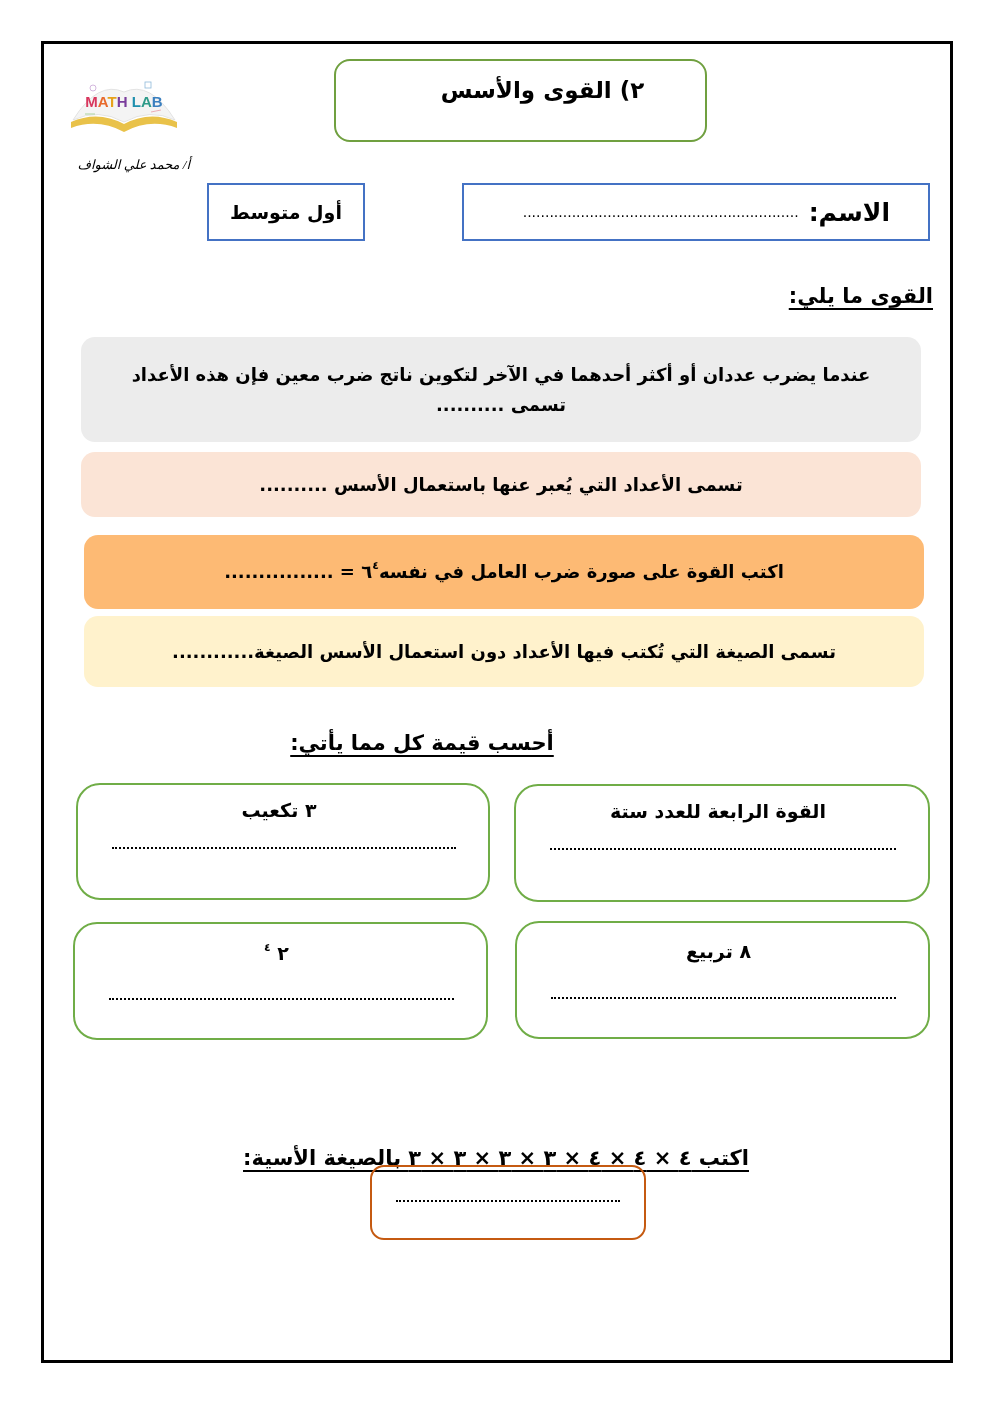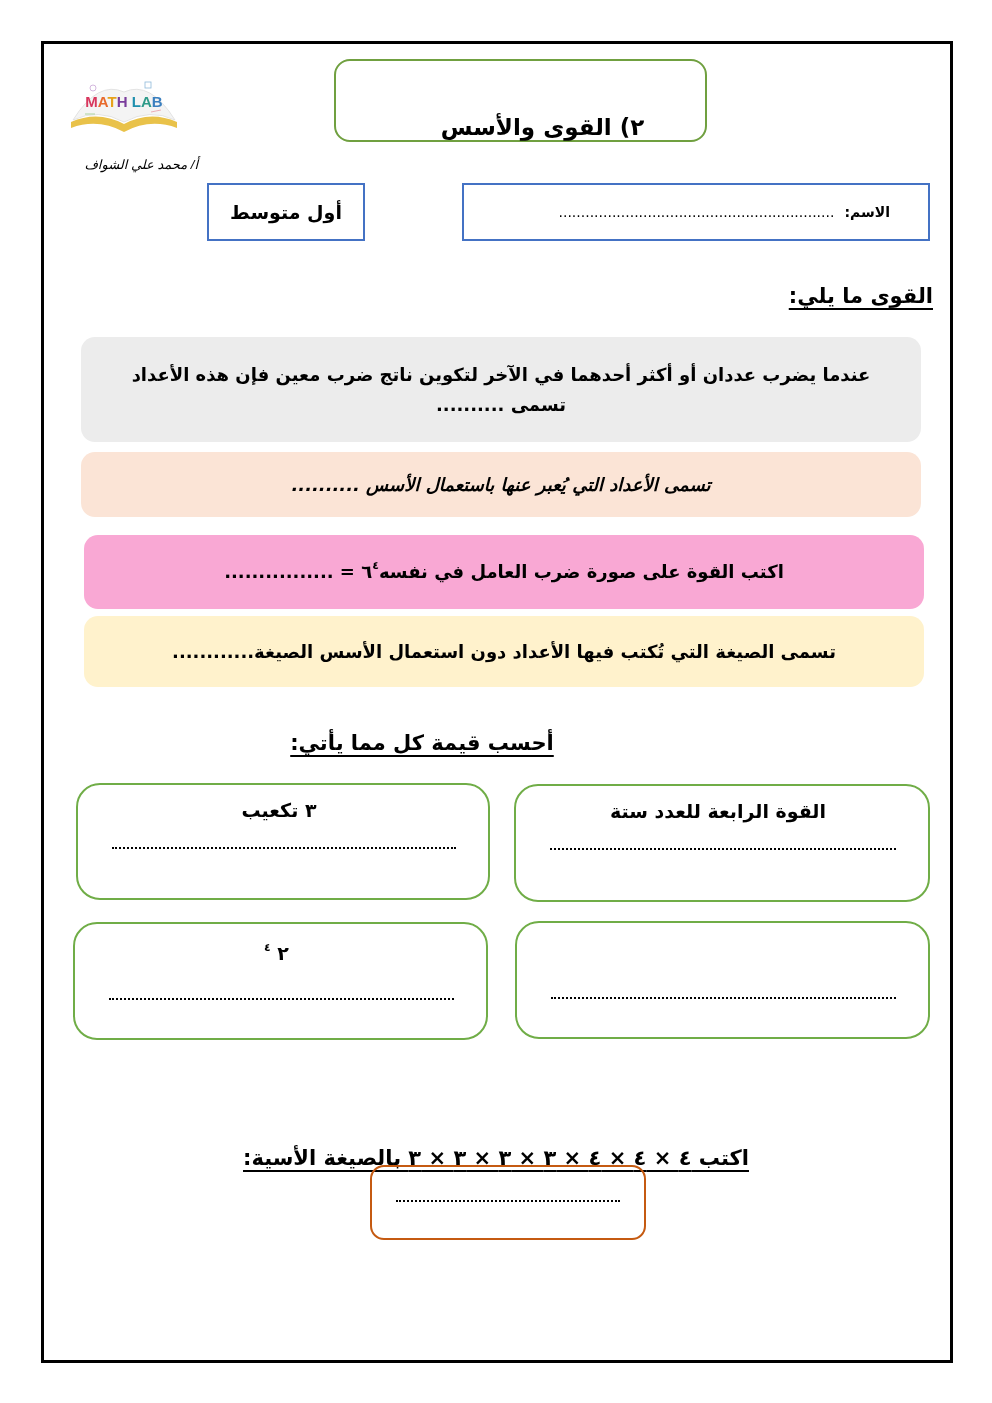--- a/index.html
+++ b/index.html
@@ -4,44 +4,44 @@
 <style>
   html, body { margin: 0; padding: 0; background: #ffffff; }
   body { width: 992px; height: 1403px; position: relative; font-family: "DejaVu Sans", "Liberation Sans", sans-serif; color: #000; }
   .page-frame { position: absolute; left: 41px; top: 41px; width: 906px; height: 1316px; border: 3px solid #000; box-sizing: content-box; }
   .abs { position: absolute; box-sizing: border-box; }
   .rtl { direction: rtl; }
 
   
   .logo { left: 63px; top: 66px; width: 122px; height: 72px; }
   .logo svg { width: 100%; height: 100%; display: block; }
-  .author { left: 68px; top: 157px; width: 130px; height: 24px; font-size: 13px; text-align: right; direction: rtl; font-family: Liberation Sans, sans-serif; font-style: italic; }
+  .author { left: 60px; top: 157px; width: 130px; height: 24px; font-size: 13px; text-align: right; direction: rtl; font-family: Liberation Serif, serif; font-style: italic; }
 
   
-  .title-box { left: 334px; top: 59px; width: 373px; height: 83px; border: 2.5px solid #70a040; border-radius: 16px; display: flex; align-items: flex-end; justify-content: center; padding-left: 44px; }
+  .title-box { left: 334px; top: 59px; width: 373px; height: 83px; border: 2.5px solid #70a040; border-radius: 16px; display: flex; align-items: center; justify-content: center; padding-left: 44px; }
   .title-text { font-size: 23px; font-weight: bold; direction: rtl; margin-top: -22px; }
 
   
   .name-box { left: 462px; top: 183px; width: 468px; height: 58px; border: 2px solid #4472c4; display: flex; align-items: center; justify-content: flex-start; padding-right: 38px; }
-  .name-label { font-size: 14px; font-weight: bold; margin-left: 10px; }
+  .name-label { font-size: 25px; font-weight: bold; margin-left: 10px; }
   .name-dots { font-size: 14px; letter-spacing: 0; }
   .grade-box { left: 207px; top: 183px; width: 158px; height: 58px; border: 2px solid #4472c4; display: flex; align-items: center; justify-content: center; }
   .grade-text { font-size: 19px; font-weight: bold; direction: rtl; }
 
   
   .heading { font-size: 21px; font-weight: bold; text-decoration: underline; text-decoration-thickness: 2px; text-underline-offset: 5px; direction: rtl; white-space: nowrap; }
   .h1 { right: 59px; top: 284px; }
   .h2 { left: 0; width: 884px; text-align: center; top: 731px; padding-right: 40px; }
   .h3 { left: 0; width: 992px; text-align: center; top: 1146px; }
 
   
   .fill { border-radius: 14px; display: flex; align-items: center; justify-content: center; text-align: center; font-size: 18px; font-weight: bold; direction: rtl; line-height: 1.65; padding: 0 36px; }
   .f1 { left: 81px; top: 337px; width: 840px; height: 105px; background: #ececec; }
-  .f2 { left: 81px; top: 452px; width: 840px; height: 65px; background: #fbe4d6; font-style: italic; }
-  .f3 { left: 84px; top: 535px; width: 840px; height: 74px; background: #f9a8d4; }
+  .f2 { left: 81px; top: 452px; width: 840px; height: 65px; background: #fbe4d6; }
+  .f3 { left: 84px; top: 535px; width: 840px; height: 74px; background: #fdba74; }
   .f4 { left: 84px; top: 616px; width: 840px; height: 71px; background: #fff2cc; }
   sup.exp { font-size: 11px; vertical-align: 9px; }
 
   
   .calc { border: 2.5px solid #70ad47; border-radius: 24px; background: #fff; }
   .calc .q { position: absolute; left: 0; right: 8px; top: 14px; text-align: center; font-size: 19px; font-weight: bold; direction: rtl; }
   .calc .dots { position: absolute; left: 34px; right: 32px; top: 62px; border-bottom: 2px dotted #000; height: 0; }
   .c1 { left: 514px; top: 784px; width: 416px; height: 118px; }
   .c2 { left: 76px; top: 783px; width: 414px; height: 117px; }
   .c3 { left: 515px; top: 921px; width: 415px; height: 118px; }
@@ -109,20 +109,21 @@
 
 <div class="abs calc c1">
   <div class="q">القوة الرابعة للعدد ستة</div>
   <div class="dots"></div>
 </div>
 <div class="abs calc c2">
   <div class="q">٣ تكعيب</div>
   <div class="dots"></div>
 </div>
 <div class="abs calc c3">
+  <div class="q">٨ تربيع</div>
   <div class="dots"></div>
 </div>
 <div class="abs calc c4">
   <div class="q">
     <span>٢</span>
     <sup class="exp">٤</sup>
   </div>
   <div class="dots"></div>
 </div>
 

